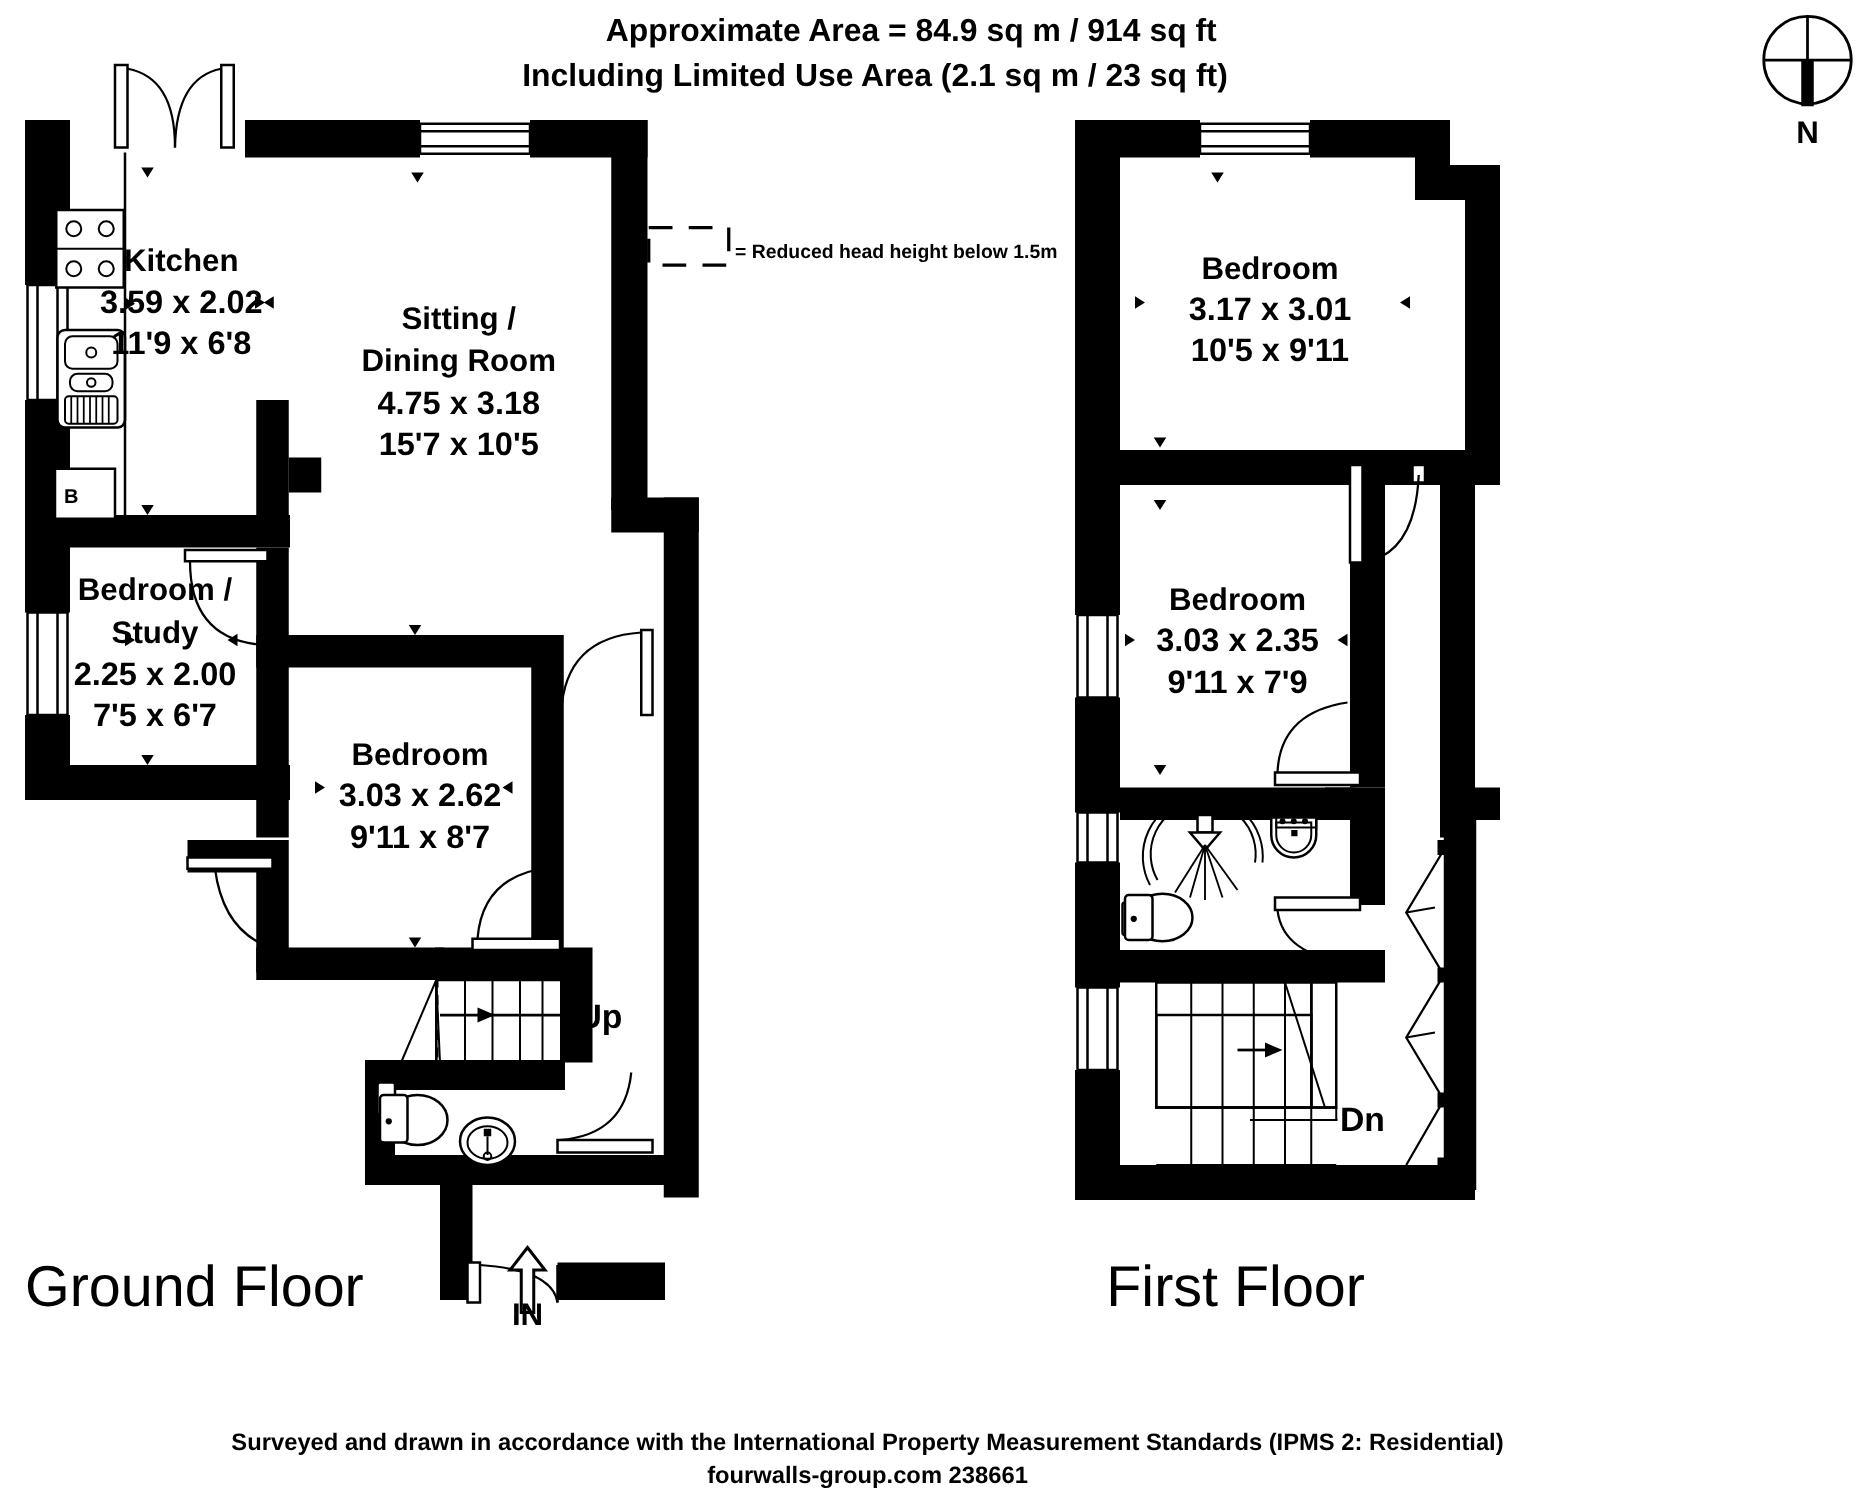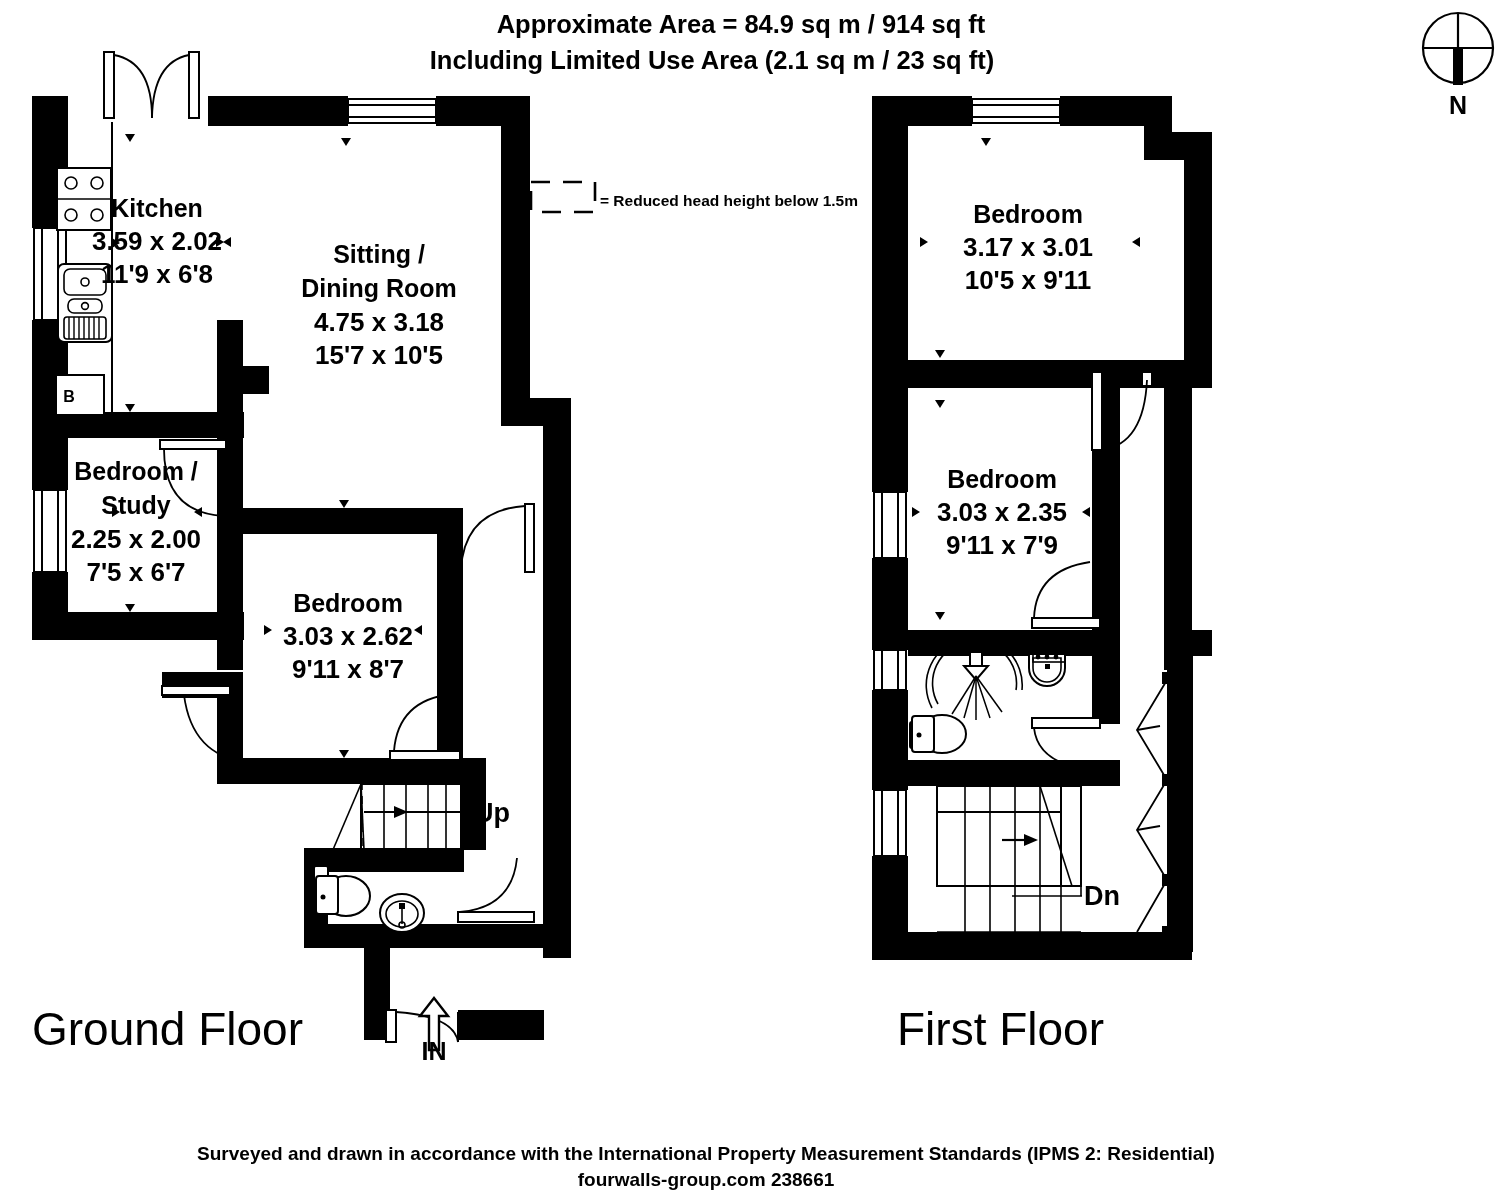--- a/index.html
+++ b/index.html
@@ -13,21 +13,20 @@
     font-family: "Liberation Sans", sans-serif;
     color: #000000;
     position: relative;
     overflow: hidden;
   }
   #plan-root {
     position: absolute;
     left: 0; top: 0;
     width: 1472px;
     height: 1204px;
-    margin-left: 12px;
   }
   svg { display: block; }
   text { font-family: "Liberation Sans", sans-serif; fill: #000000; }
   .hdr { font-size: 25.5px; font-weight: bold; text-anchor: middle; }
   .legend-txt { font-size: 15.5px; font-weight: bold; text-anchor: start; }
   .room-name { font-size: 25px; font-weight: bold; text-anchor: middle; }
   .room-dim { font-size: 26px; font-weight: bold; text-anchor: middle; }
   .floor-label { font-size: 46px; font-weight: normal; text-anchor: start; }
   .stair-label { font-size: 27px; font-weight: bold; text-anchor: start; }
   .in-label { font-size: 25px; font-weight: bold; text-anchor: middle; }

